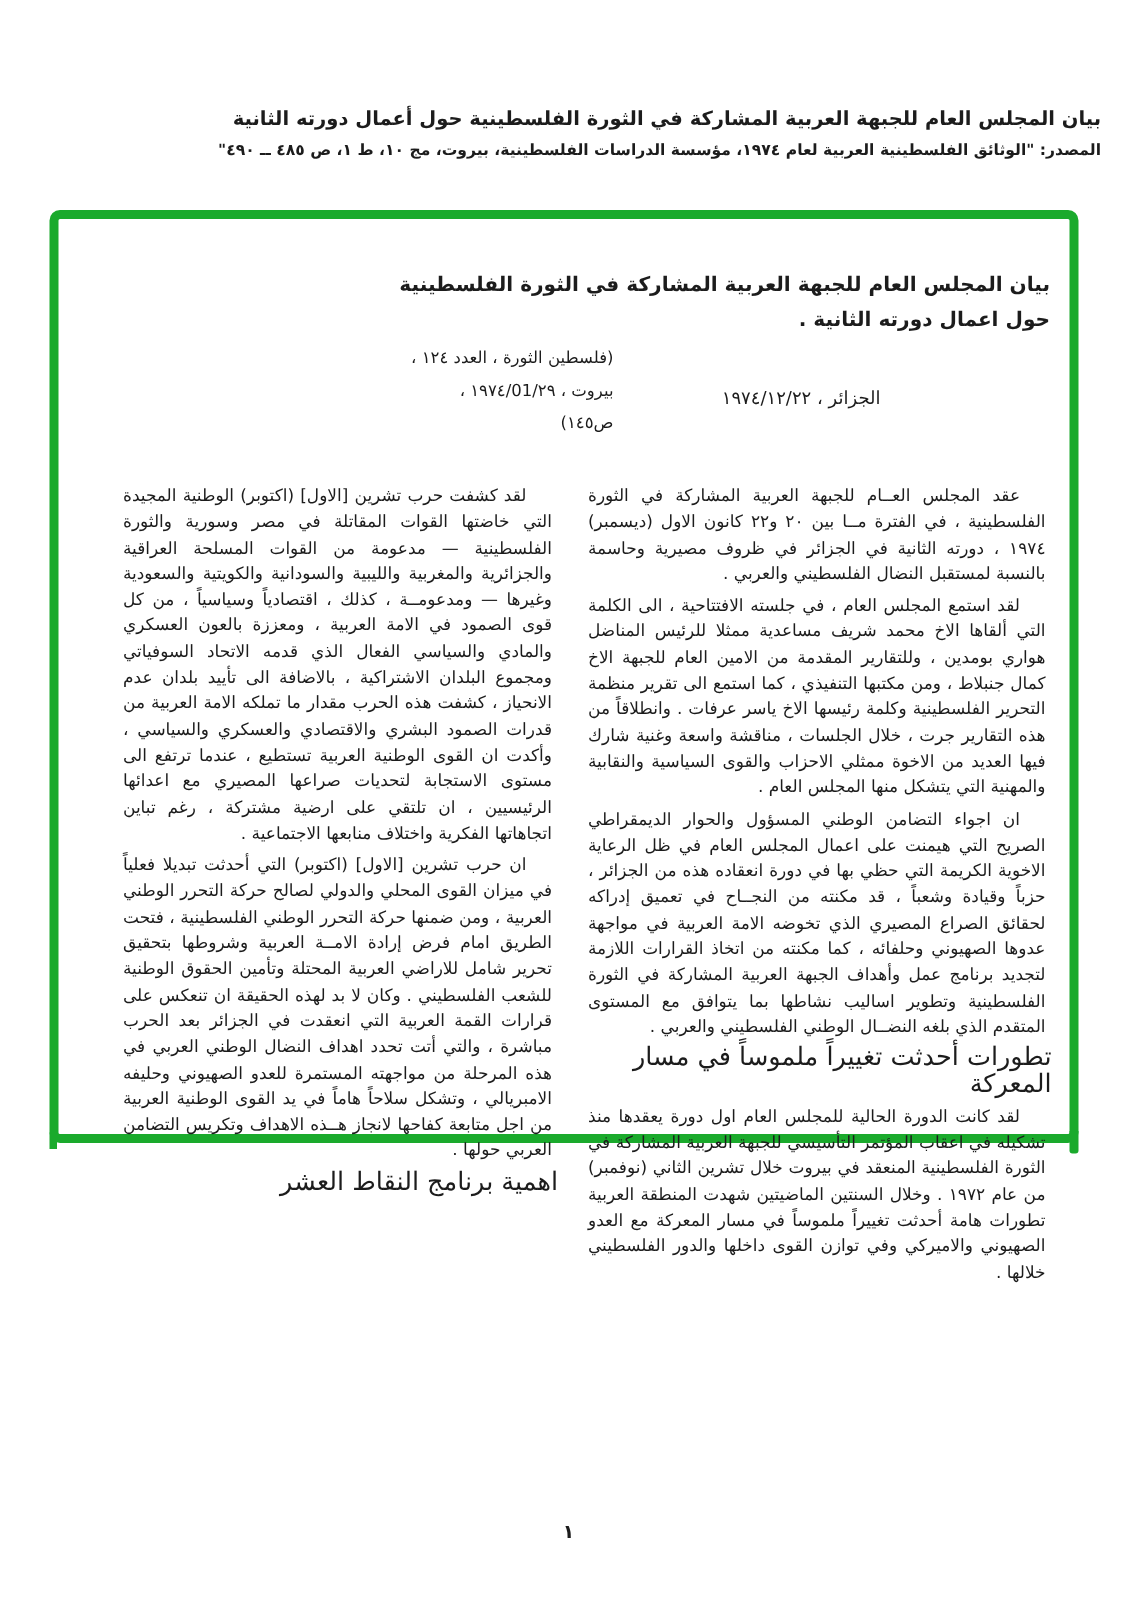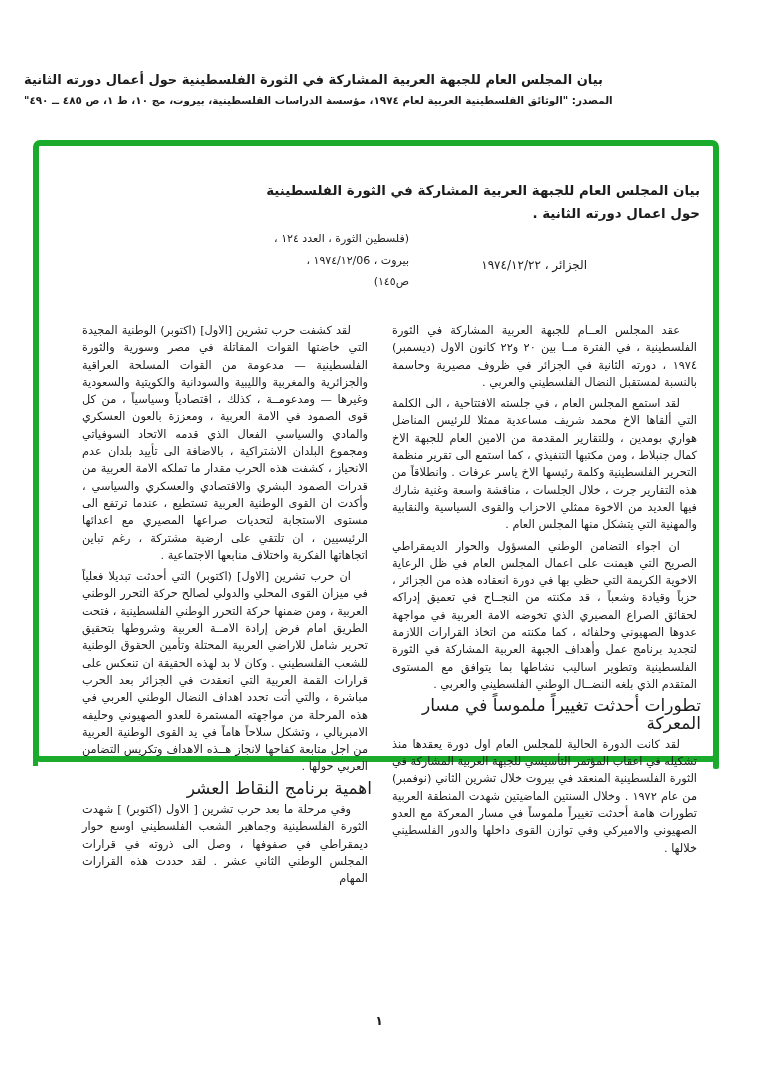--- a/index.html
+++ b/index.html
@@ -6,21 +6,21 @@
   html,body { width:758px; height:1078px; background:#ffffff; }
   body {
     position:relative;
     font-family:"DejaVu Sans", sans-serif;
     color:var(--ink,#1c1c1c);
     direction:rtl;
     overflow:hidden;
   }
   .hdr {
     position:absolute; top:72px; right:24px; width:710px;
-    text-align:left;
+    text-align:right;
   }
   .hdr-title { font-size:13px; font-weight:bold; letter-spacing:-0.2px; }
   .hdr-source { font-size:10.4px; font-weight:bold; margin-top:7px; letter-spacing:-0.2px; }
   .frame {
     position:absolute; left:33px; top:140px; width:686px; height:622px;
     border:6px solid var(--green,#1aaa2c); border-radius:7px;
     background:#fff; overflow:visible;
   }
   .tail-br { position:absolute; right:-6px; bottom:-13px; width:6px; height:15px; background:var(--green,#1aaa2c); border-radius:0 0 2px 2px; }
   .tail-bl { position:absolute; left:-6px; bottom:-10px; width:5px; height:11px; background:var(--green,#1aaa2c); }
@@ -67,37 +67,36 @@
 <div class="frame">
   <div class="doc-title">
     <div class="t1">بيان المجلس العام للجبهة العربية المشاركة في الثورة الفلسطينية</div>
     <div class="t2">حول اعمال دورته الثانية .</div>
   </div>
 
   <div class="dateline">الجزائر ، ١٩٧٤/١٢/٢٢</div>
 
   <div class="citation">
     <div>(فلسطين الثورة ، العدد ١٢٤ ،</div>
-    <div>بيروت ، ١٩٧٤/١٢/06 ،</div>
+    <div>بيروت ، ١٩٧٤/01/٢٩ ،</div>
     <div>ص١٤٥)</div>
   </div>
 
   <div class="columns">
     <div class="col col-right">
       <p>عقد المجلس العــام للجبهة العربية المشاركة في الثورة الفلسطينية ، في الفترة مــا بين ٢٠ و٢٢ كانون الاول (ديسمبر) ١٩٧٤ ، دورته الثانية في الجزائر في ظروف مصيرية وحاسمة بالنسبة لمستقبل النضال الفلسطيني والعربي .</p>
       <p>لقد استمع المجلس العام ، في جلسته الافتتاحية ، الى الكلمة التي ألقاها الاخ محمد شريف مساعدية ممثلا للرئيس المناضل هواري بومدين ، وللتقارير المقدمة من الامين العام للجبهة الاخ كمال جنبلاط ، ومن مكتبها التنفيذي ، كما استمع الى تقرير منظمة التحرير الفلسطينية وكلمة رئيسها الاخ ياسر عرفات . وانطلاقاً من هذه التقارير جرت ، خلال الجلسات ، مناقشة واسعة وغنية شارك فيها العديد من الاخوة ممثلي الاحزاب والقوى السياسية والنقابية والمهنية التي يتشكل منها المجلس العام .</p>
       <p>ان اجواء التضامن الوطني المسؤول والحوار الديمقراطي الصريح التي هيمنت على اعمال المجلس العام في ظل الرعاية الاخوية الكريمة التي حظي بها في دورة انعقاده هذه من الجزائر ، حزباً وقيادة وشعباً ، قد مكنته من النجــاح في تعميق إدراكه لحقائق الصراع المصيري الذي تخوضه الامة العربية في مواجهة عدوها الصهيوني وحلفائه ، كما مكنته من اتخاذ القرارات اللازمة لتجديد برنامج عمل وأهداف الجبهة العربية المشاركة في الثورة الفلسطينية وتطوير اساليب نشاطها بما يتوافق مع المستوى المتقدم الذي بلغه النضــال الوطني الفلسطيني والعربي .</p>
       <h3>تطورات أحدثت تغييراً ملموساً في مسار المعركة</h3>
       <p>لقد كانت الدورة الحالية للمجلس العام اول دورة يعقدها منذ تشكيله في اعقاب المؤتمر التأسيسي للجبهة العربية المشاركة في الثورة الفلسطينية المنعقد في بيروت خلال تشرين الثاني (نوفمبر) من عام ١٩٧٢ . وخلال السنتين الماضيتين شهدت المنطقة العربية تطورات هامة أحدثت تغييراً ملموساً في مسار المعركة مع العدو الصهيوني والاميركي وفي توازن القوى داخلها والدور الفلسطيني خلالها .</p>
     </div>
     <div class="col col-left">
       <p>لقد كشفت حرب تشرين [الاول] (اكتوبر) الوطنية المجيدة التي خاضتها القوات المقاتلة في مصر وسورية والثورة الفلسطينية — مدعومة من القوات المسلحة العراقية والجزائرية والمغربية والليبية والسودانية والكويتية والسعودية وغيرها — ومدعومــة ، كذلك ، اقتصادياً وسياسياً ، من كل قوى الصمود في الامة العربية ، ومعززة بالعون العسكري والمادي والسياسي الفعال الذي قدمه الاتحاد السوفياتي ومجموع البلدان الاشتراكية ، بالاضافة الى تأييد بلدان عدم الانحياز ، كشفت هذه الحرب مقدار ما تملكه الامة العربية من قدرات الصمود البشري والاقتصادي والعسكري والسياسي ، وأكدت ان القوى الوطنية العربية تستطيع ، عندما ترتفع الى مستوى الاستجابة لتحديات صراعها المصيري مع اعدائها الرئيسيين ، ان تلتقي على ارضية مشتركة ، رغم تباين اتجاهاتها الفكرية واختلاف منابعها الاجتماعية .</p>
       <p>ان حرب تشرين [الاول] (اكتوبر) التي أحدثت تبديلا فعلياً في ميزان القوى المحلي والدولي لصالح حركة التحرر الوطني العربية ، ومن ضمنها حركة التحرر الوطني الفلسطينية ، فتحت الطريق امام فرض إرادة الامــة العربية وشروطها بتحقيق تحرير شامل للاراضي العربية المحتلة وتأمين الحقوق الوطنية للشعب الفلسطيني . وكان لا بد لهذه الحقيقة ان تنعكس على قرارات القمة العربية التي انعقدت في الجزائر بعد الحرب مباشرة ، والتي أتت تحدد اهداف النضال الوطني العربي في هذه المرحلة من مواجهته المستمرة للعدو الصهيوني وحليفه الامبريالي ، وتشكل سلاحاً هاماً في يد القوى الوطنية العربية من اجل متابعة كفاحها لانجاز هــذه الاهداف وتكريس التضامن العربي حولها .</p>
       <h3>اهمية برنامج النقاط العشر</h3>
-      <p>وفي مرحلة ما بعد حرب تشرين [ الاول (اكتوبر) ] شهدت الثورة الفلسطينية وجماهير الشعب الفلسطيني اوسع حوار ديمقراطي في صفوفها ، وصل الى ذروته في قرارات المجلس الوطني الثاني عشر . لقد حددت هذه القرارات المهام</p>
     </div>
   </div>
 
   <div class="tail-br"></div>
   <div class="tail-bl"></div>
 </div>
 
 <div class="page-number">١</div>
 
 </body></html>

